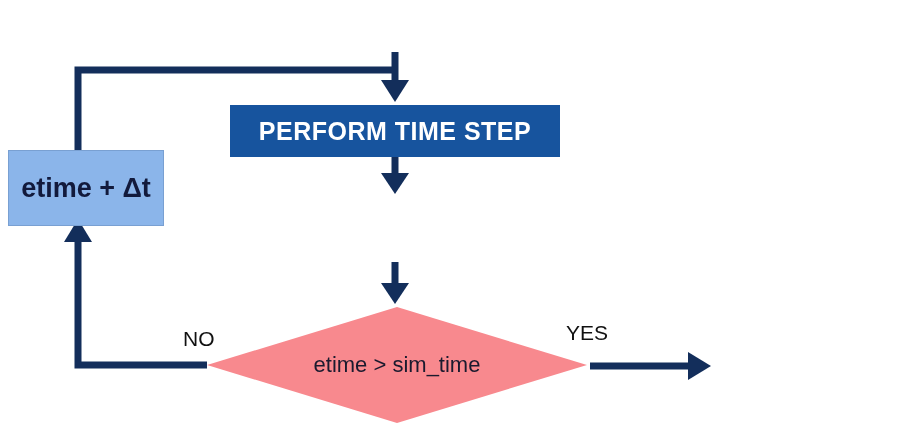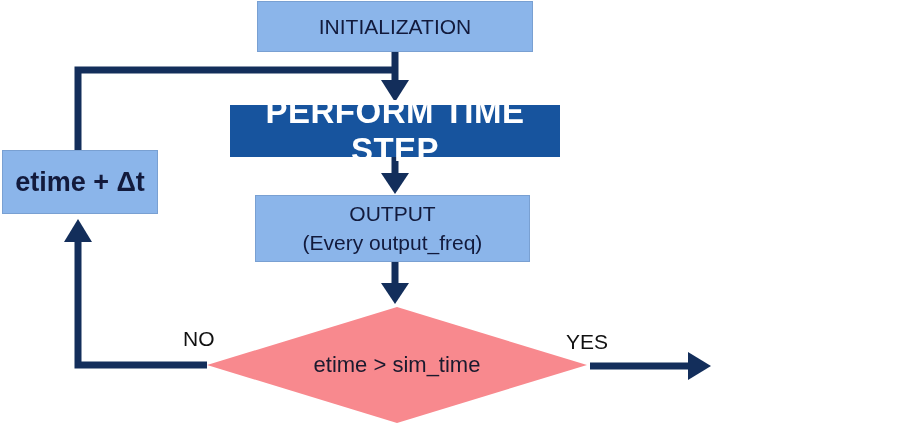--- a/index.html
+++ b/index.html
@@ -32,40 +32,40 @@
     text-align:center;
     background:var(--light-blue);
     color:var(--text-dark);
     font-size:21px;
     border:1px solid rgba(90,120,165,0.35);
   }
   .box-init{left:257px;top:1px;width:276px;height:51px;}
   .box-perform{
     left:230px;top:105px;width:330px;height:52px;
     background:var(--dark-blue);color:var(--white);
-    font-weight:bold;font-size:33px;letter-spacing:0.5px;
+    font-weight:bold;font-size:25px;letter-spacing:0.5px;
     border:none;
   }
   .box-output{left:255px;top:195px;width:275px;height:67px;line-height:1.35;flex-direction:column;}
-  .box-etime{left:2px;top:150px;width:156px;height:64px;font-weight:bold;font-size:27px;}
+  .box-etime{left:8px;top:150px;width:156px;height:76px;font-weight:bold;font-size:27px;}
   .box-finalize{left:713px;top:338px;width:194px;height:54px;}
   .diamond{
     position:absolute;z-index:2;
     left:207px;top:307px;width:380px;height:116px;
     background:var(--pink);
     clip-path:polygon(50% 0%,100% 50%,50% 100%,0% 50%);
     display:flex;align-items:center;justify-content:center;
     color:var(--diamond-text);font-size:22px;text-align:center;
   }
   .edge-label{
     position:absolute;z-index:3;
     color:var(--label-black);font-size:21px;
   }
   .label-no{left:183px;top:327px;text-align:right;}
-  .label-yes{left:566px;top:330px;}
+  .label-yes{left:566px;top:321px;}
 </style>
 </head>
 <body>
 
 <div class="canvas">
 
   <svg class="arrows" width="921" height="428" viewBox="0 0 921 428" aria-hidden="true">
 
     <line x1="395" y1="52" x2="395" y2="82"></line>
     <polygon points="381,80 409,80 395,102"></polygon>
@@ -78,32 +78,25 @@
 
     <line x1="590" y1="366" x2="691" y2="366"></line>
     <polygon points="688,352 688,380 711,366"></polygon>
 
     <polyline points="207,365 78,365 78,240"></polyline>
     <polygon points="64,242 92,242 78,219"></polygon>
 
     <polyline points="78,150 78,70 395,70"></polyline>
   </svg>
 
-  <div class="box box-init">
-    <span>INITIALIZATION</span>
-  </div>
 
   <div class="box box-perform">
     <span>PERFORM TIME STEP</span>
   </div>
 
-  <div class="box box-output">
-    <span>OUTPUT</span>
-    <span>(Every output_freq)</span>
-  </div>
 
   <div class="diamond">
     <span>etime &gt; sim_time</span>
   </div>
 
 
   <div class="box box-etime">
     <span>etime + Δt</span>
   </div>
 

